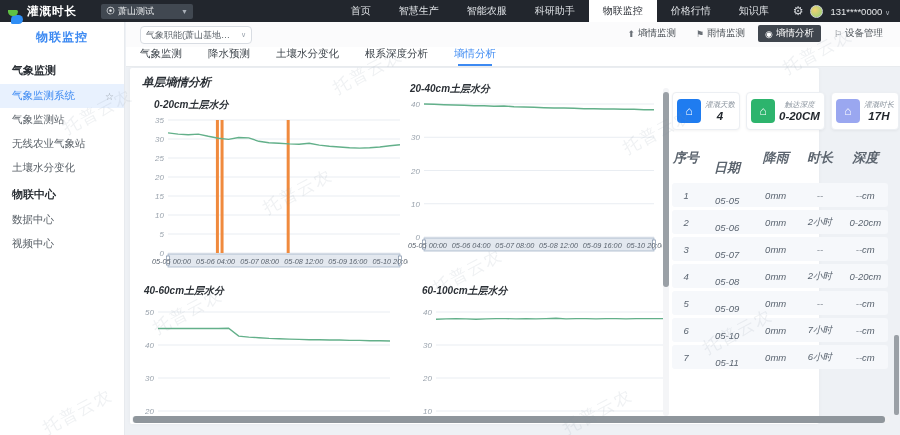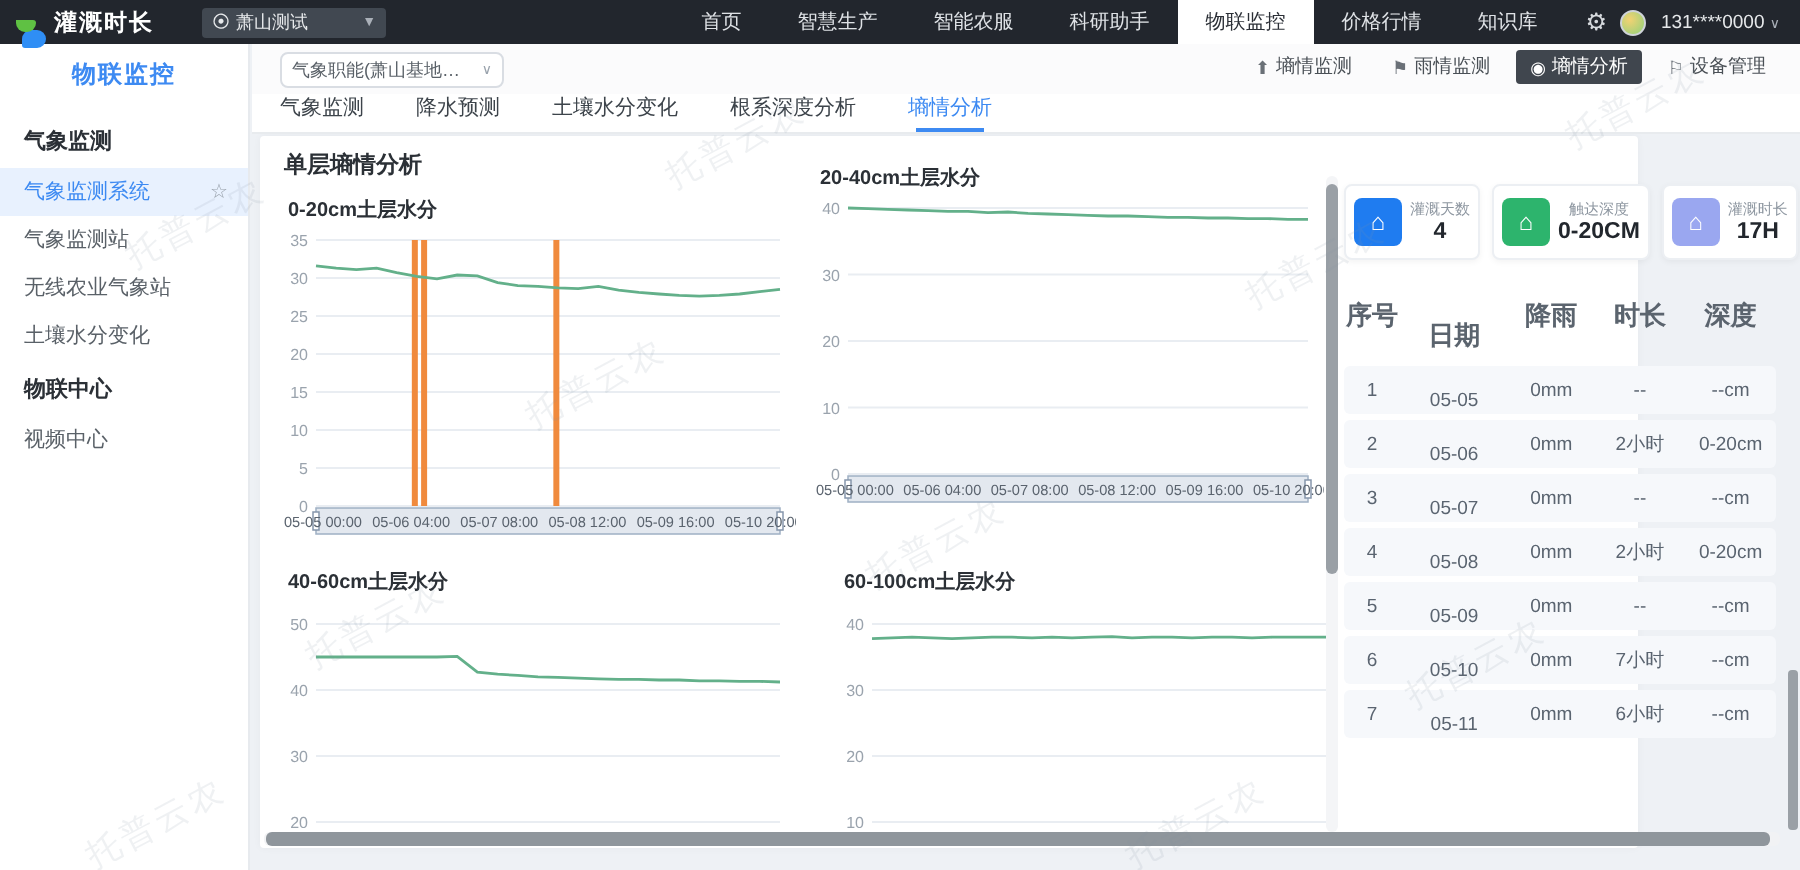--- a/index.html
+++ b/index.html
@@ -42,21 +42,21 @@
   .action-btn { display:flex; align-items:center; gap:3px; font-size:9.5px; color:#4a5056; padding:2px 7px; border-radius:2px; cursor:pointer; background:transparent; border:none; }
   .action-btn .ic { font-size:9px; color:#6a7077; }
   .action-btn.active { background:#40464e; color:#ffffff; }
   .action-btn.active .ic { color:#fff; }
   .tabsbar { position:absolute; left:126px; top:47px; width:774px; height:20px; background:#ffffff; border-bottom:1px solid #e8ebee; display:flex; align-items:flex-end; padding-left:14px; gap:26px; z-index:10; }
   .tab { font-size:10.5px; color:#3d444b; padding-bottom:5px; cursor:pointer; position:relative; white-space:nowrap; }
   .tab.active { color:#3d8af2; }
   .tab.active::after { content:""; position:absolute; left:10%; right:10%; bottom:0; height:2px; background:#3d8af2; }
 
   
-  .card { position:absolute; left:130px; top:68px; width:689px; height:356px; background:#ffffff; border-radius:2px; box-shadow:0 0 4px rgba(0,0,0,0.04); z-index:5; }
+  .card { position:absolute; left:130px; top:68px; width:689px; height:356px; background:#ffffff; border-radius:2px; box-shadow:0 0 4px rgba(0,0,0,0.04); z-index:5;font-style:italic; }
   .panel-title { position:absolute; left:12px; top:7px; font-size:11.5px; font-weight:bold; color:#2b3036; }
   .chart-box { position:absolute; overflow:hidden; }
   .chart-title { font-size:10px; font-weight:bold; color:#2b3036; padding:4px 0 0 8px; height:18px; }
 
   
   .vscroll-mid { position:absolute; left:533px; top:20px; width:6px; height:328px; background:#f4f5f7; border-radius:3px; }
   .vscroll-mid .thumb { position:absolute; left:0; top:4px; width:6px; height:195px; background:#9aa0a6; border-radius:3px; cursor:pointer; }
   .hscroll { position:absolute; left:2px; top:348px; width:758px; height:7px; background:#f1f2f4; border-radius:3px; }
   .hscroll .thumb { position:absolute; left:1px; top:0; width:752px; height:7px; background:#8f969c; border-radius:3px; cursor:pointer; }
   .vscroll-page { position:absolute; right:1px; top:22px; width:5px; height:413px; z-index:40; }
@@ -117,20 +117,21 @@
 
   <div class="sidebar">
     <div class="sidebar-title">物联监控</div>
     <div id="side-sections">
         <div class="side-section-header">气象监测</div>
         <div class="side-item active">气象监测系统<span class="star">☆</span></div>
         <div class="side-item">气象监测站</div>
         <div class="side-item">无线农业气象站</div>
         <div class="side-item">土壤水分变化</div>
         <div class="side-section-header">物联中心</div>
+        <div class="side-item">数据中心</div>
         <div class="side-item">视频中心</div>
       </div>
   </div>
 
   <div class="toolbar">
     <div class="device-select">
       <span class="txt">气象职能(萧山基地研发用勿动)</span>
       <span class="caret">∨</span>
     </div>
     <div class="top-actions">
@@ -157,21 +158,21 @@
       <div class="tab">气象监测</div>
       <div class="tab">降水预测</div>
       <div class="tab">土壤水分变化</div>
       <div class="tab">根系深度分析</div>
       <div class="tab active">墒情分析</div>
     </div>
 
   <div class="card">
     <div class="panel-title">单层墒情分析</div>
 
-    <div class="chart-box" style="left:6px;top:26px;width:262px;height:190px;"><div class="chart-title">0-20cm土层水分</div><svg width="262" height="160">
+    <div class="chart-box" style="left:16px;top:26px;width:262px;height:190px;"><div class="chart-title">0-20cm土层水分</div><svg width="262" height="160">
           <line x1="22" x2="254" y1="141" y2="141" stroke="#e9edf2" stroke-width="1"></line>
           <text x="18" y="144" text-anchor="end" font-size="8" fill="#9aa3ad">0</text>
           <line x1="22" x2="254" y1="122" y2="122" stroke="#e9edf2" stroke-width="1"></line>
           <text x="18" y="125" text-anchor="end" font-size="8" fill="#9aa3ad">5</text>
           <line x1="22" x2="254" y1="103" y2="103" stroke="#e9edf2" stroke-width="1"></line>
           <text x="18" y="106" text-anchor="end" font-size="8" fill="#9aa3ad">10</text>
           <line x1="22" x2="254" y1="84" y2="84" stroke="#e9edf2" stroke-width="1"></line>
           <text x="18" y="87" text-anchor="end" font-size="8" fill="#9aa3ad">15</text>
           <line x1="22" x2="254" y1="65" y2="65" stroke="#e9edf2" stroke-width="1"></line>
           <text x="18" y="68" text-anchor="end" font-size="8" fill="#9aa3ad">20</text>

